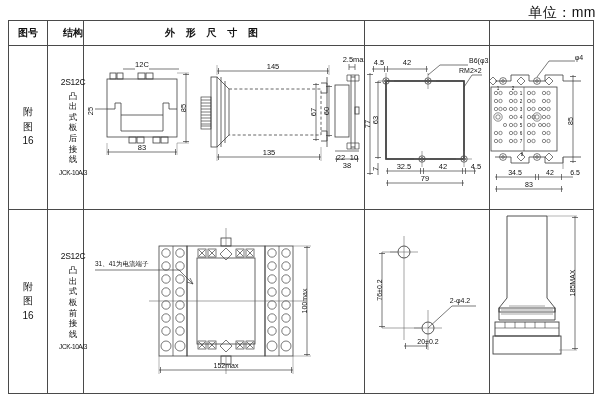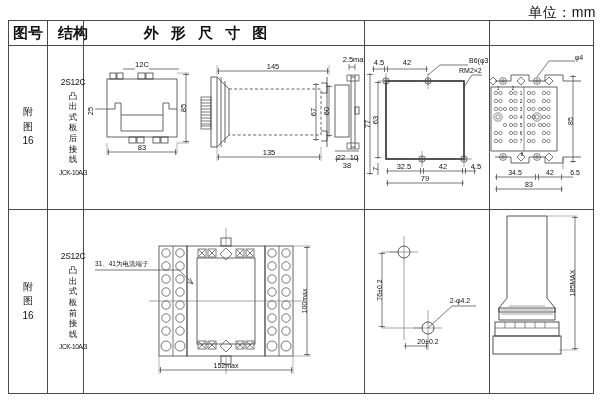--- a/index.html
+++ b/index.html
@@ -20,21 +20,21 @@
     width:584px; height:372px;
     border:1.2px solid #4a4a4a;
   }
   
   .vline{position:absolute;top:0;bottom:0;width:1px;background:#4a4a4a;}
   .hline{position:absolute;left:0;right:0;height:1px;background:#4a4a4a;}
 
   .hdr{
     position:absolute;top:0;height:24px;
     display:flex;align-items:center;justify-content:center;
-    font-size:15px;font-weight:bold;color:#111;text-align:right;
+    font-size:10px;font-weight:bold;color:#111;text-align:right;
   }
   .hdr.wide{letter-spacing:4px;}
 
   
   .cell-no{
     position:absolute;width:38px;
     display:flex;flex-direction:column;align-items:center;justify-content:center;
     font-size:10px;line-height:1.45;
   }
   .cell-struct{
@@ -65,21 +65,21 @@
   <div class="hline" style="top:24px;"></div>
 
   <div class="hline" style="top:188px;"></div>
 
   <div class="hdr" style="left:0;width:38px;">
     <span>图号</span>
   </div>
   <div class="hdr" style="left:46px;width:36px;">
     <span>结构</span>
   </div>
-  <div class="hdr wide" style="left:58px;width:281px;">
+  <div class="hdr wide" style="left:64px;width:281px;">
     <span>外 形 尺 寸 图</span>
   </div>
 
   <div class="cell-no" style="left:0;top:24px;height:164px;">
     <span>附</span>
     <span>图</span>
     <span>16</span>
   </div>
   <div class="cell-struct" style="left:38px;top:24px;height:164px;">
     <span class="code">2S12C</span>

